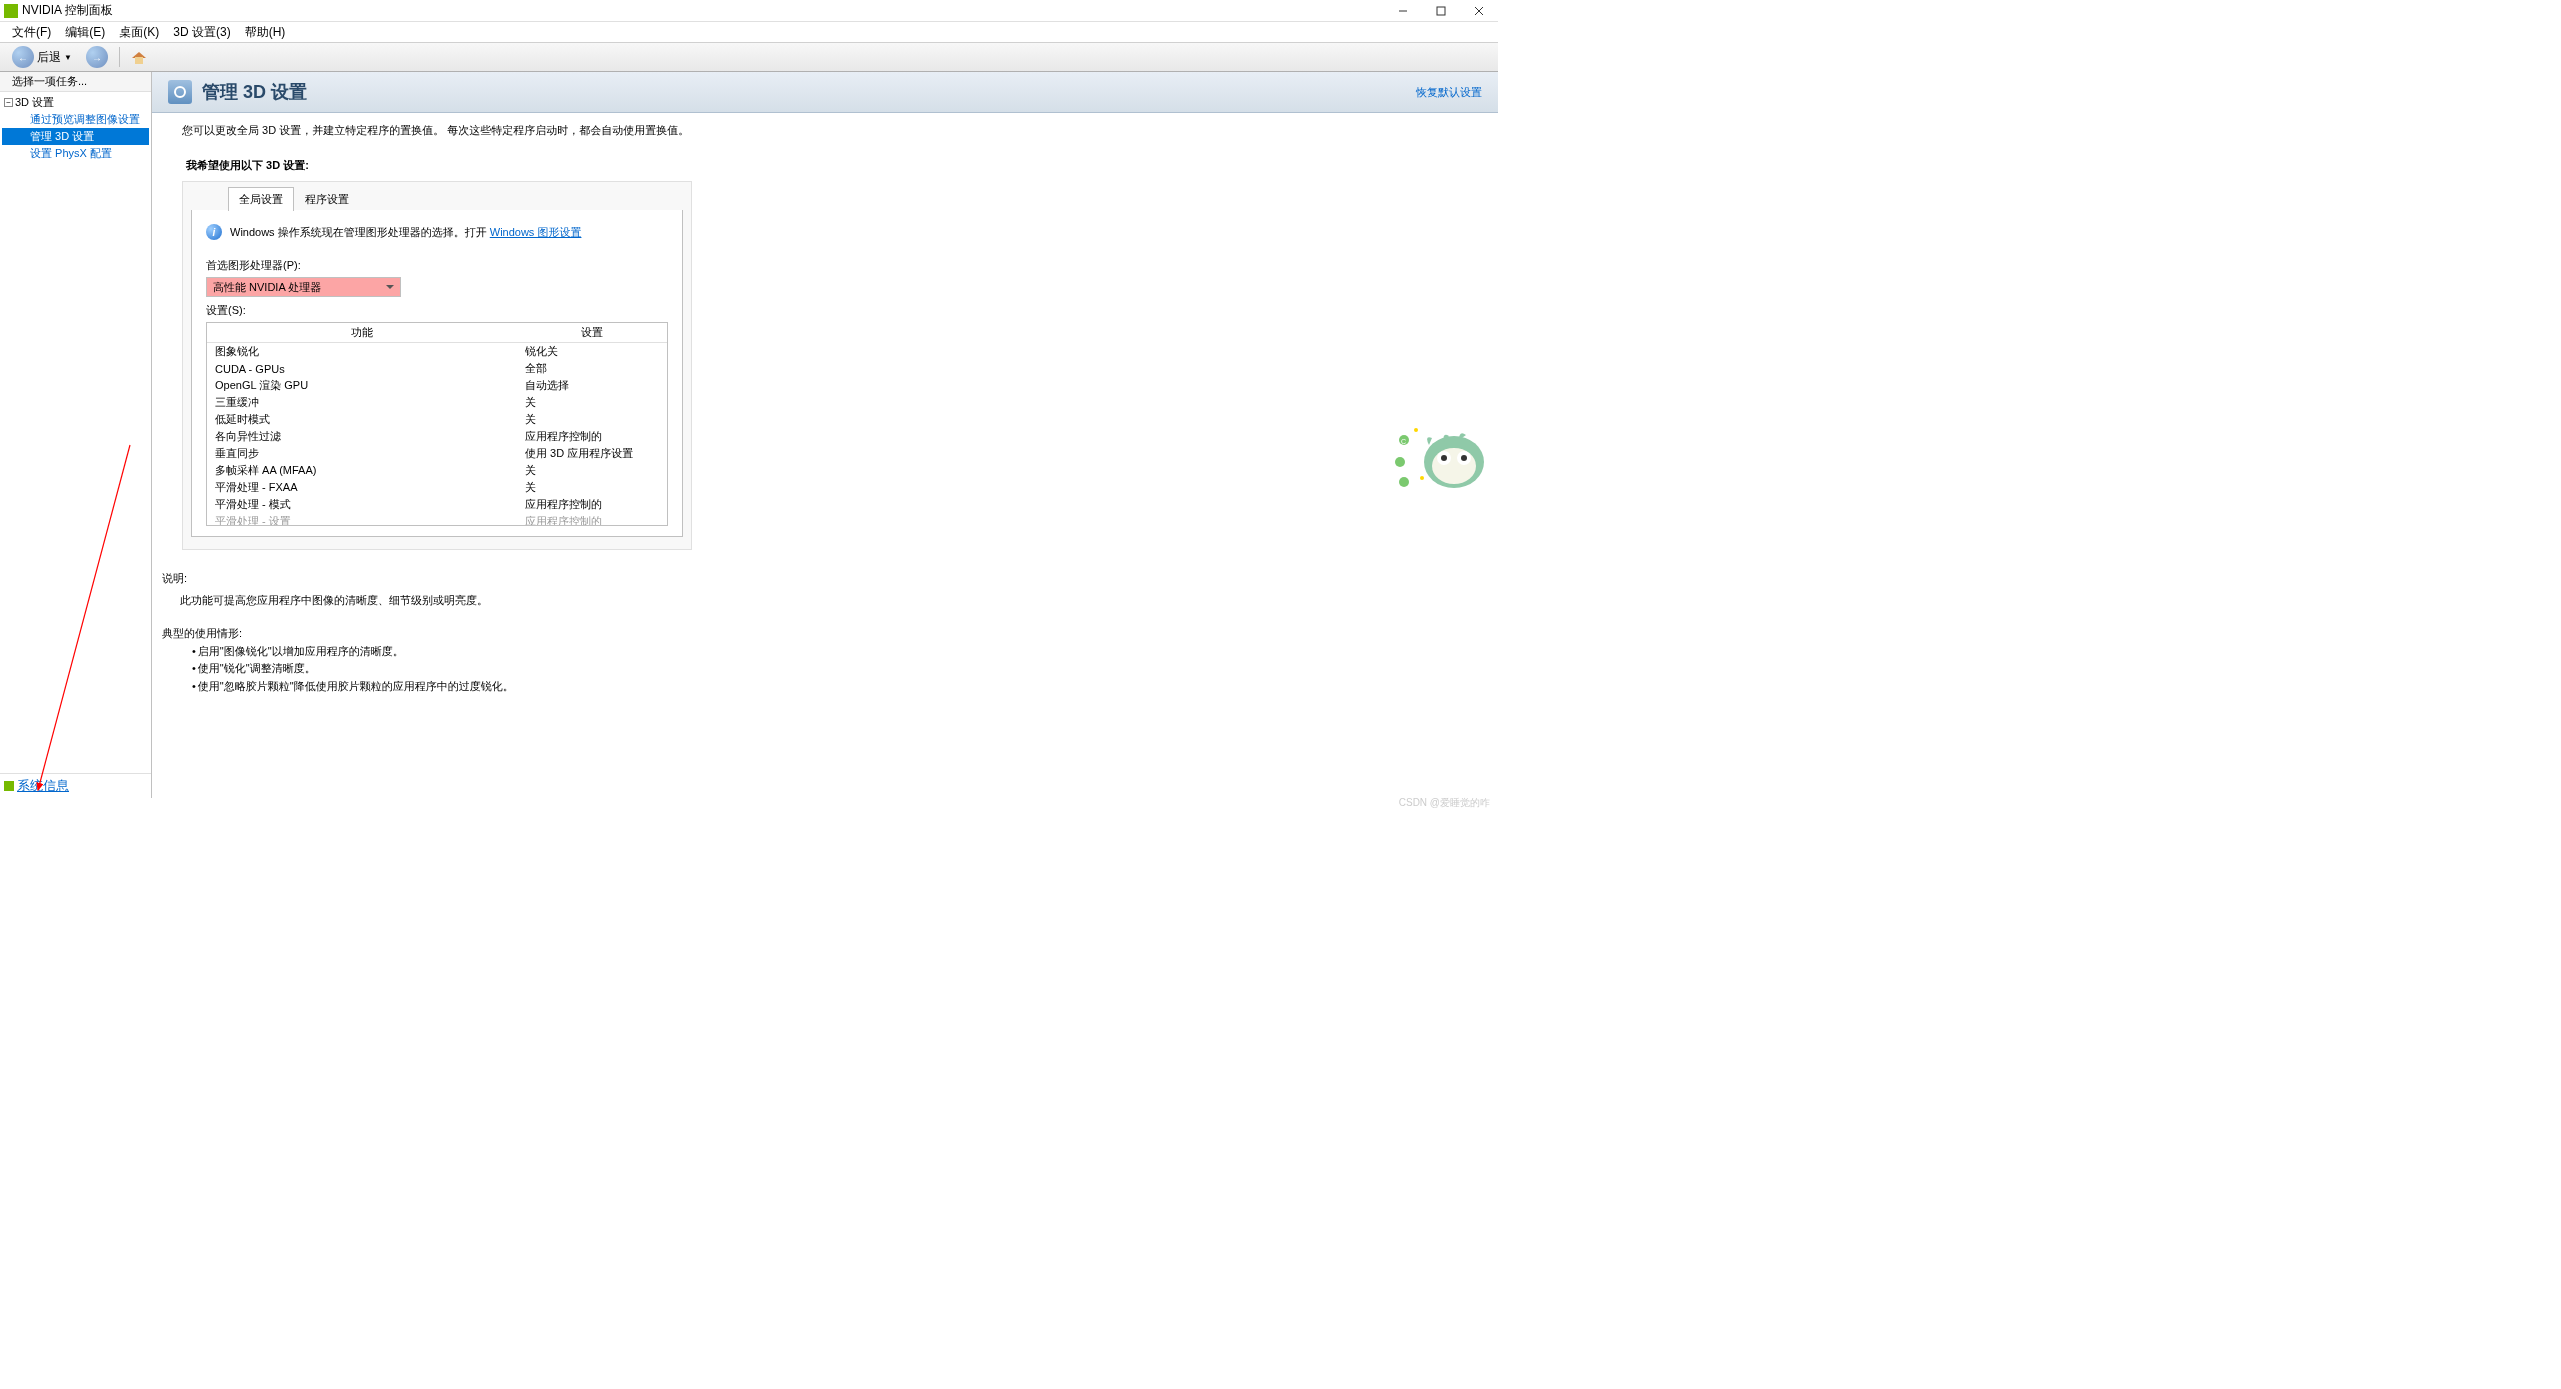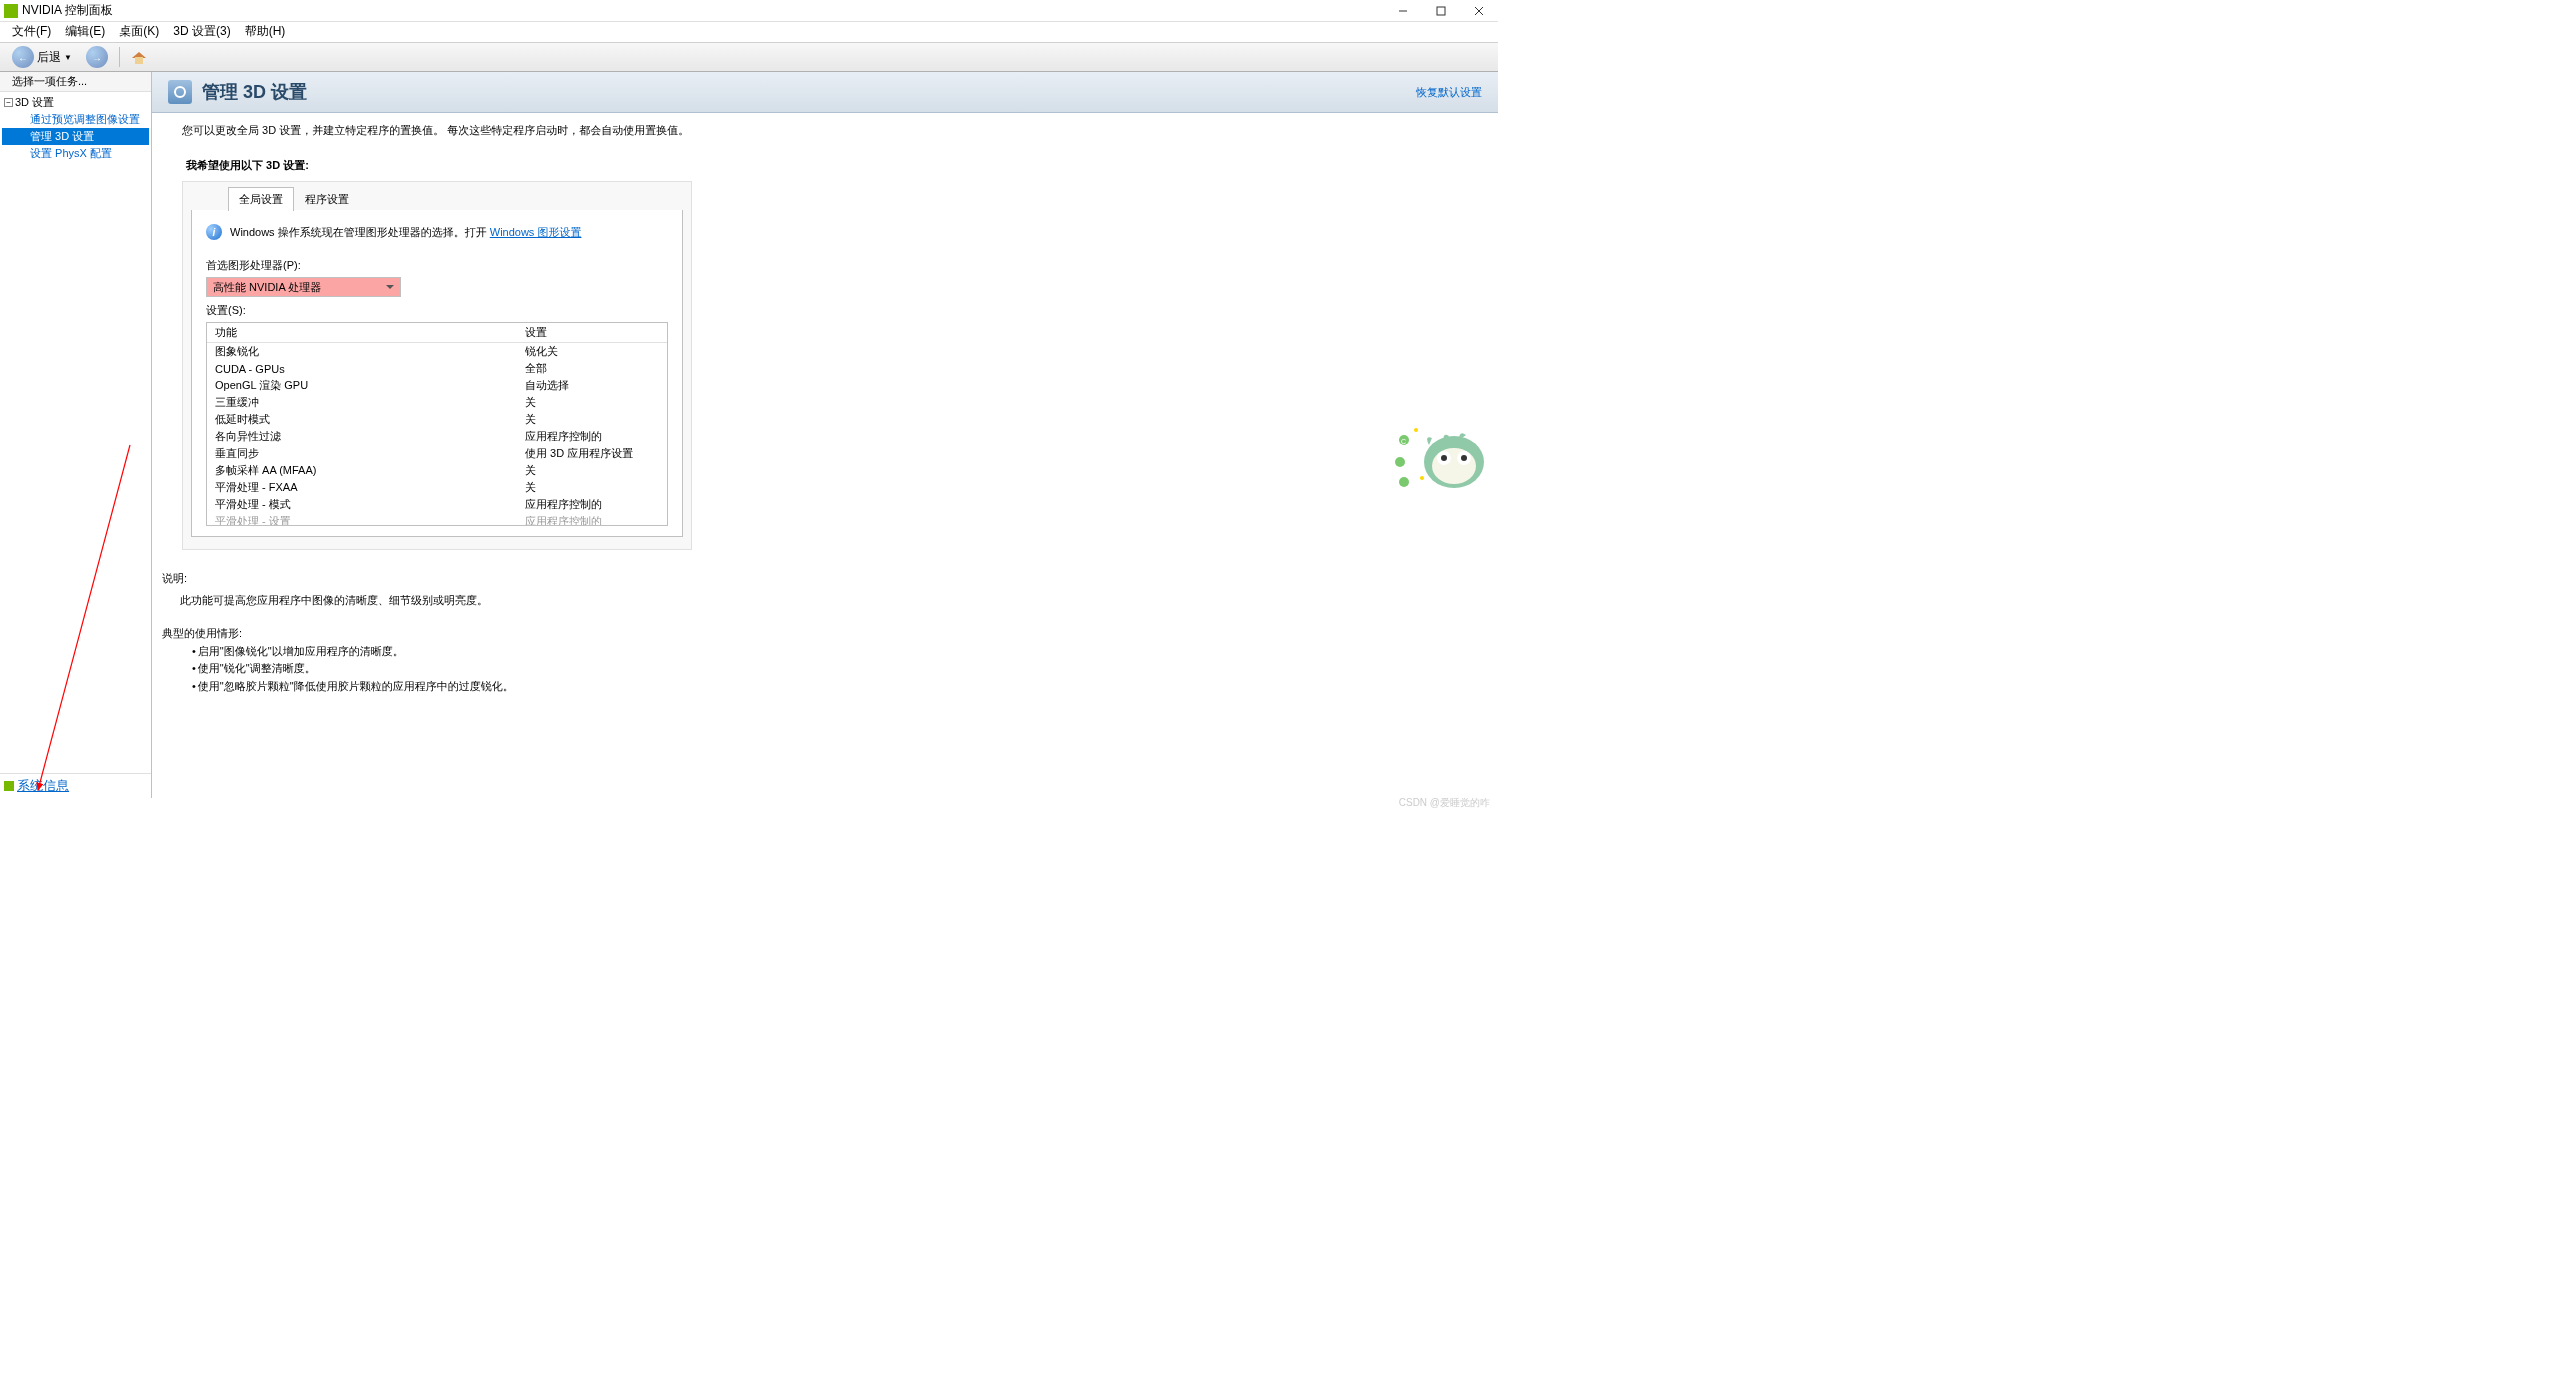--- a/index.html
+++ b/index.html
@@ -7,21 +7,21 @@
     
     
     .title-bar { height: 22px; display: flex; align-items: center; justify-content: space-between; background: #fff; border-bottom: 1px solid #e0e0e0; padding-left: 4px; }
     .title-left { display: flex; align-items: center; gap: 4px; }
     .nvidia-logo { width: 14px; height: 14px; background: #76b900; display: inline-block; }
     .title-text { font-size: 12px; }
     .window-controls { display: flex; }
     .window-btn { width: 38px; height: 22px; display: flex; align-items: center; justify-content: center; cursor: pointer; }
     
     
-    .menu-bar { height: 20px; display: flex; align-items: flex-end; padding-left: 6px; gap: 2px; font-size: 12px; }
+    .menu-bar { height: 20px; display: flex; align-items: center; padding-left: 6px; gap: 2px; font-size: 12px; }
     .menu-item { padding: 2px 6px; cursor: pointer; }
     
     
     .toolbar { height: 30px; background: linear-gradient(#f7f7f7, #e8e8e8); border-top: 1px solid #d0d0d0; border-bottom: 1px solid #b0b0b0; display: flex; align-items: center; padding: 0 6px; gap: 2px; }
     .toolbar-btn { display: flex; align-items: center; gap: 3px; padding: 2px 6px; cursor: pointer; border-radius: 3px; }
     .toolbar-sep { width: 1px; height: 20px; background: #c0c0c0; margin: 0 3px; }
     .circle-btn { width: 22px; height: 22px; border-radius: 50%; background: radial-gradient(circle at 30% 30%, #b0d0f0, #7090c0); display: flex; align-items: center; justify-content: center; color: #fff; font-size: 10px; }
     .home-icon { width: 16px; height: 16px; position: relative; }
     .home-icon::before { content: ""; position: absolute; top: 3px; left: 1px; border-left: 7px solid transparent; border-right: 7px solid transparent; border-bottom: 6px solid #d08040; }
     .home-icon::after { content: ""; position: absolute; top: 8px; left: 4px; width: 8px; height: 7px; background: #f0d090; }
@@ -67,21 +67,21 @@
     .info-icon { width: 16px; height: 16px; border-radius: 50%; background: radial-gradient(circle at 30% 30%, #a0d0ff, #2070d0); color: #fff; display: flex; align-items: center; justify-content: center; font-style: italic; font-weight: bold; font-size: 10px; }
     .info-box a { color: #0066cc; text-decoration: underline; margin-top: 28px; }
     
     .field-label { font-size: 11px; margin: 6px 0 4px 0; }
     .dropdown { width: 195px; height: 20px; border: 1px solid #c0c0c0; background: #fca5a5; font-size: 11px; padding: 0 18px 0 6px; display: flex; align-items: center; position: relative; cursor: pointer; }
     .dropdown::after { content: ""; position: absolute; right: 6px; top: 7px; border-left: 4px solid transparent; border-right: 4px solid transparent; border-top: 4px solid #555; }
     
     .settings-table { border: 1px solid #c0c0c0; margin-top: 4px; height: 204px; overflow: hidden; position: relative; }
     .settings-table-inner { height: 100%; overflow-y: auto; }
     .settings-table table { width: 100%; border-collapse: collapse; font-size: 11px; }
-    .settings-table th { text-align: left; padding: 2px 8px; font-weight: normal; background: #fff; border-bottom: 1px solid #e0e0e0; position: sticky; top: 0; }
+    .settings-table th { text-align: center; padding: 2px 8px; font-weight: normal; background: #fff; border-bottom: 1px solid #e0e0e0; position: sticky; top: 0; }
     .settings-table td { padding: 1px 8px; }
     .settings-table tr.disabled td { color: #999; }
     .settings-table th:first-child, .settings-table td:first-child { width: 310px; }
     
     
     .desc-section { padding: 20px 10px 10px 10px; font-size: 11px; line-height: 1.6; }
     .desc-section .indent { padding-left: 18px; margin: 4px 0 16px 0; }
     .desc-section ul { padding-left: 30px; list-style: none; }
     .desc-section li::before { content: "•"; margin-right: 2px; }
     

